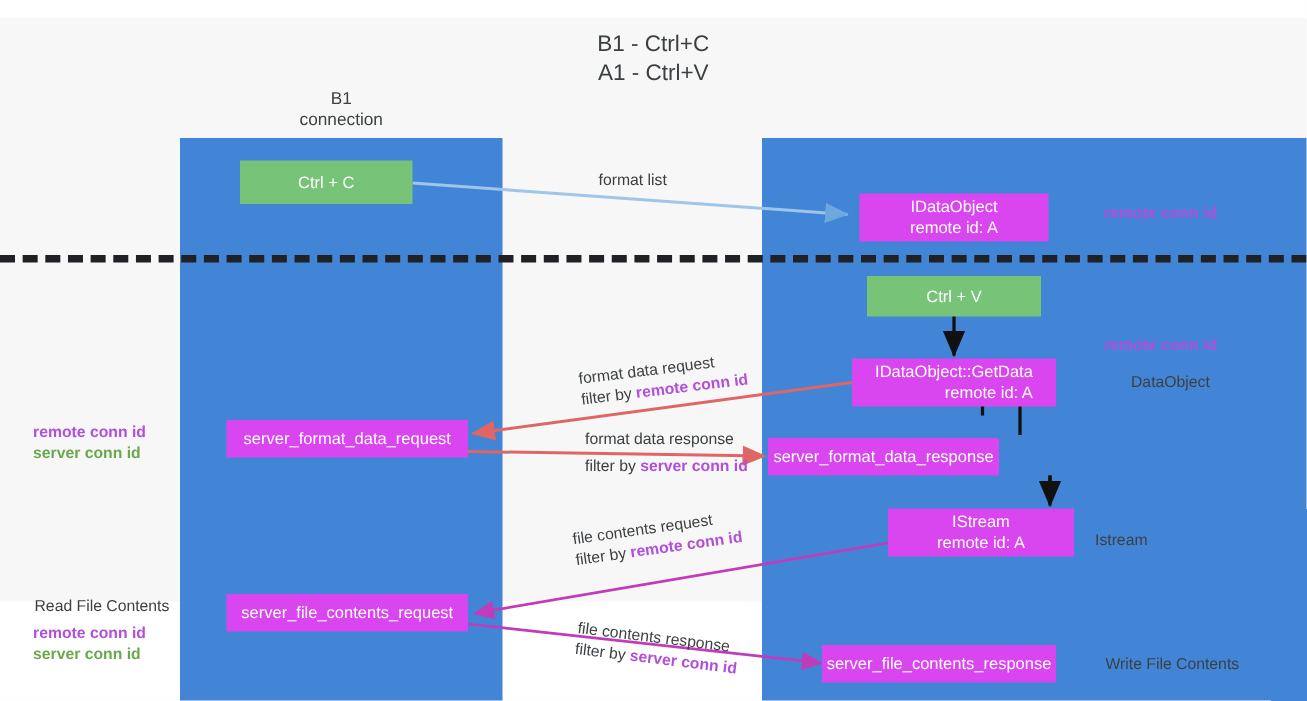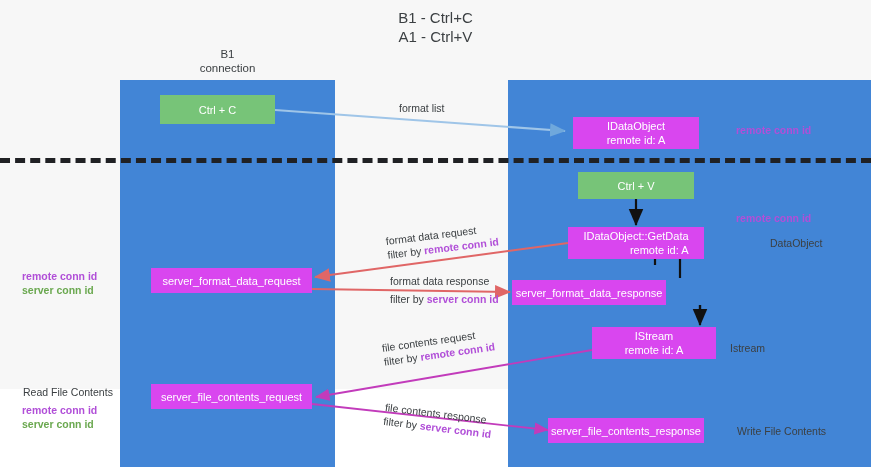--- a/index.html
+++ b/index.html
@@ -11,20 +11,21 @@
     font-family: "Liberation Sans", sans-serif;
     width: 871px;
     height: 467px;
     overflow: hidden;
   }
   #canvas {
     position: relative;
     width: 871px;
     height: 389px;
     background: #f7f7f7;
+    margin-top: 12px;
   }
   .lane {
     position: absolute;
     background: #4285d6;
   }
   #lane-b1 { left: 120px; top: 80px; width: 215px; height: 387px; }
   #lane-a1 { left: 508px; top: 80px; width: 420px; height: 387px; }
 
   .title {
     position: absolute;
@@ -189,21 +190,21 @@
 
   <div class="edge-label rot" style="left:386px; top:400px; transform: rotate(7deg);">
     <div>file contents response</div>
     <div><span>filter by </span><span class="kw-server-purple">server conn id</span></div>
   </div>
 
   <div class="side-label kw-remote" style="left:736px; top:123px;">remote conn id</div>
 
   <div class="side-label kw-remote" style="left:736px; top:211px;">remote conn id</div>
 
-  <div class="side-label" style="left:730px; top:236px;padding-left:40px;">DataObject</div>
+  <div class="side-label" style="left:714px; top:236px;padding-left:40px;">DataObject</div>
 
   <div class="side-label" style="left:730px; top:341px;">Istream</div>
 
   <div class="side-label" style="left:737px; top:424px;">Write File Contents</div>
 
   <div class="side-label kw-remote" style="left:22px; top:269px;">remote conn id</div>
   <div class="side-label kw-server-green" style="left:22px; top:283px;">server conn id</div>
 
   <div class="side-label" style="left:23px; top:385px;">Read File Contents</div>
   <div class="side-label kw-remote" style="left:22px; top:403px;">remote conn id</div>

